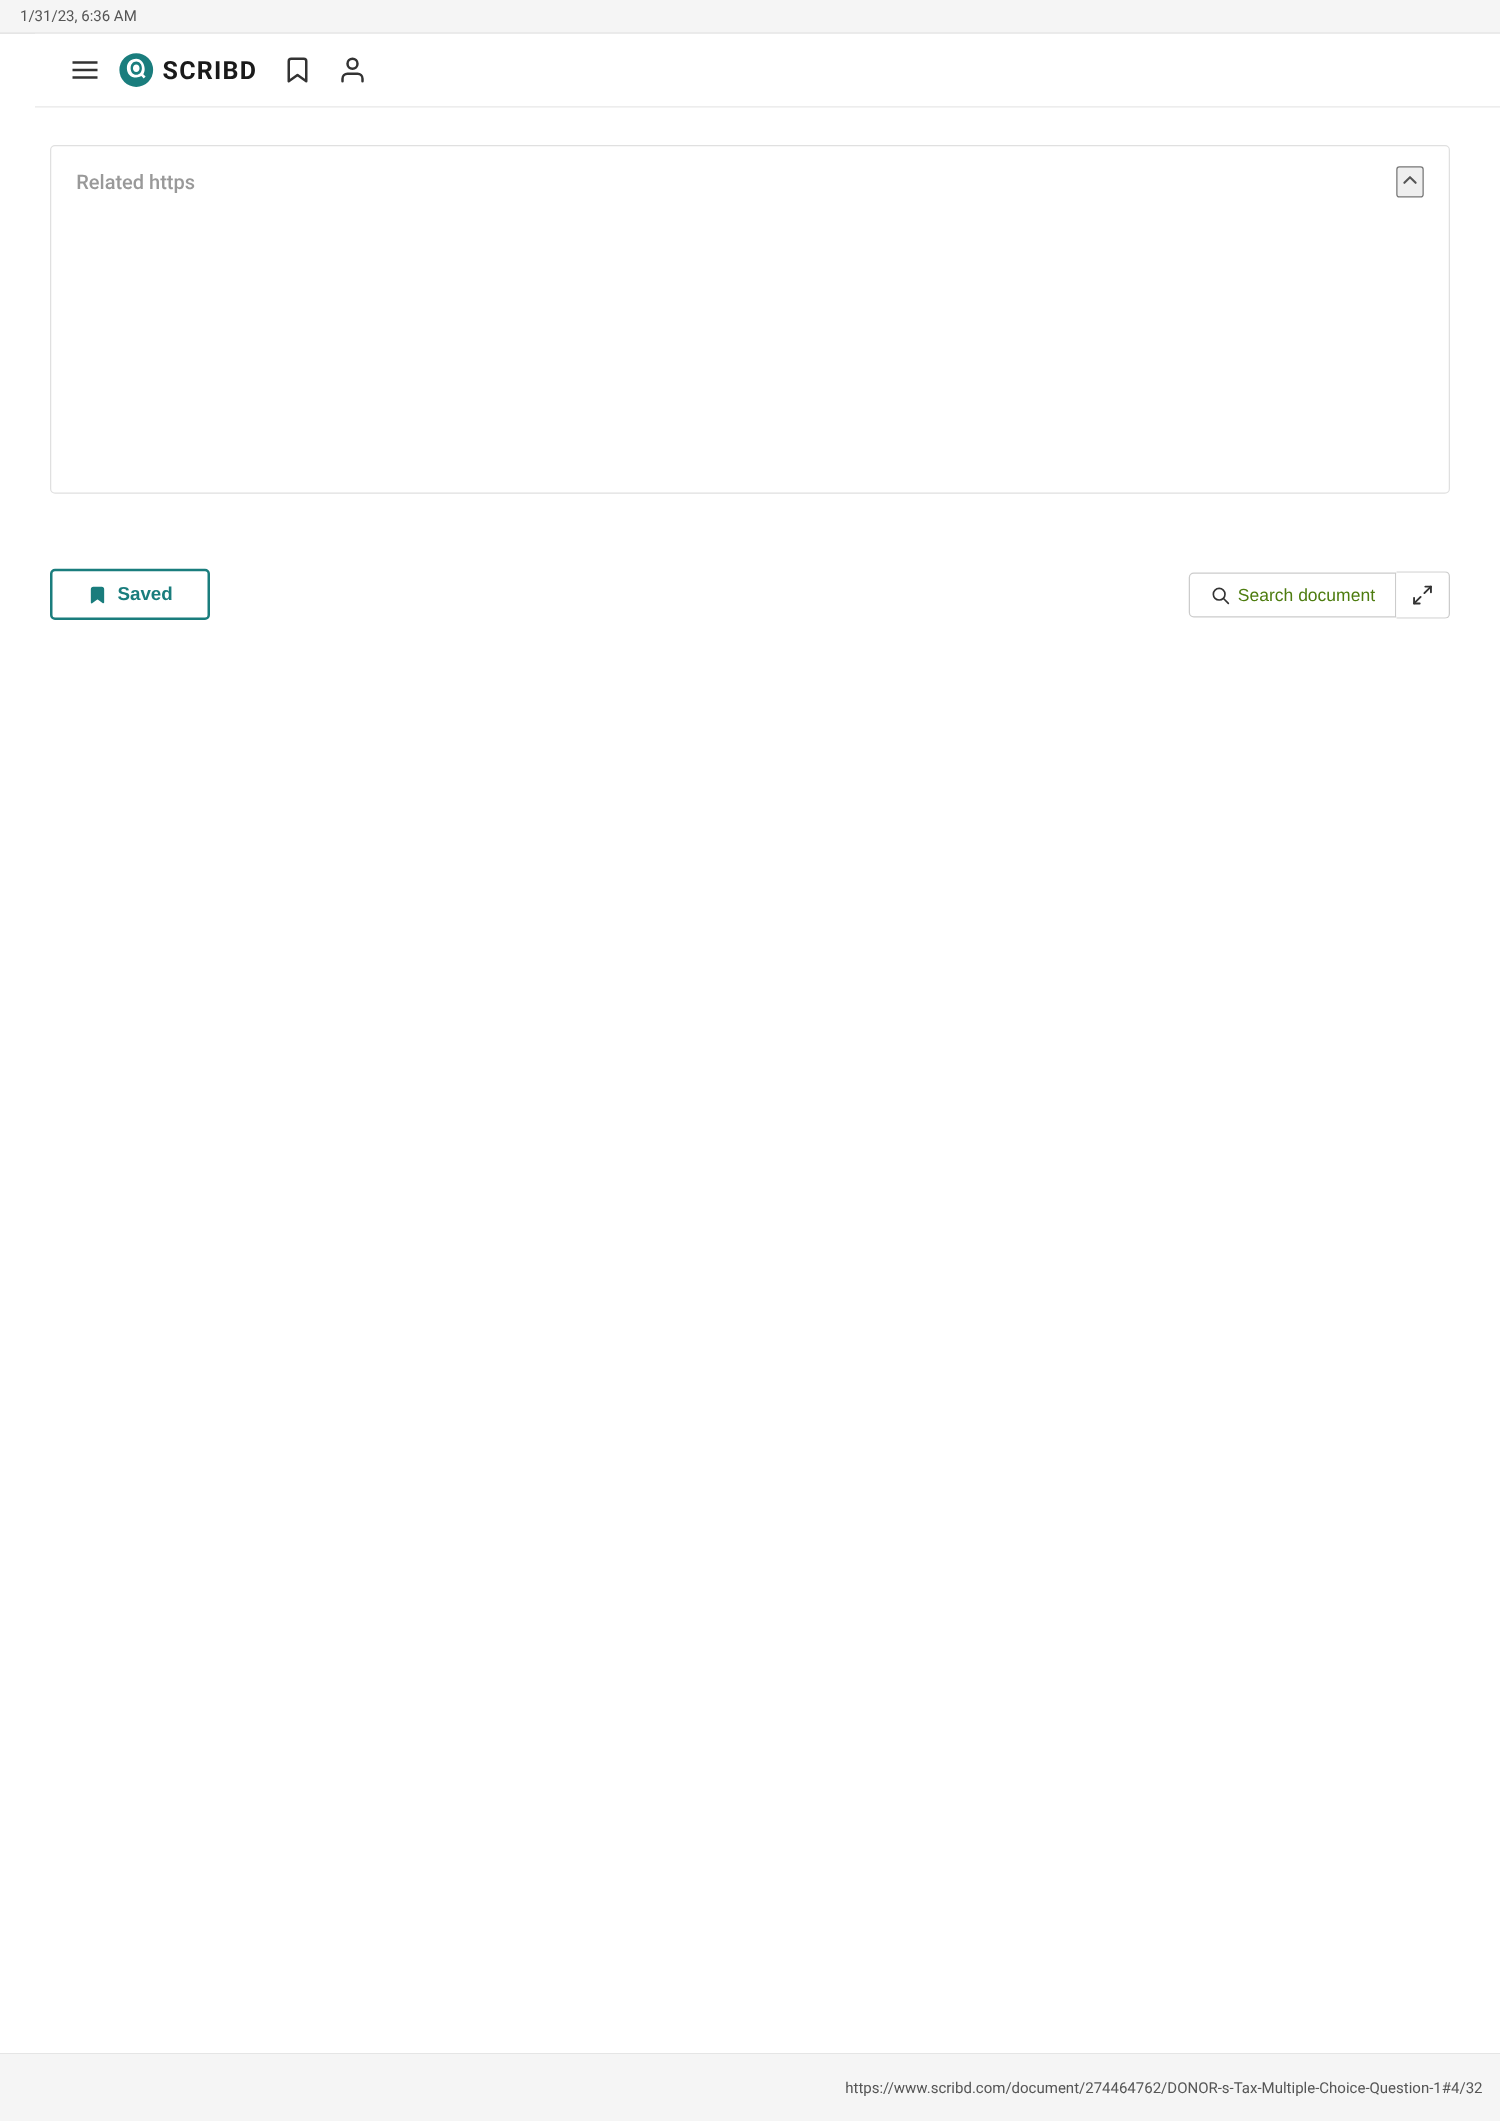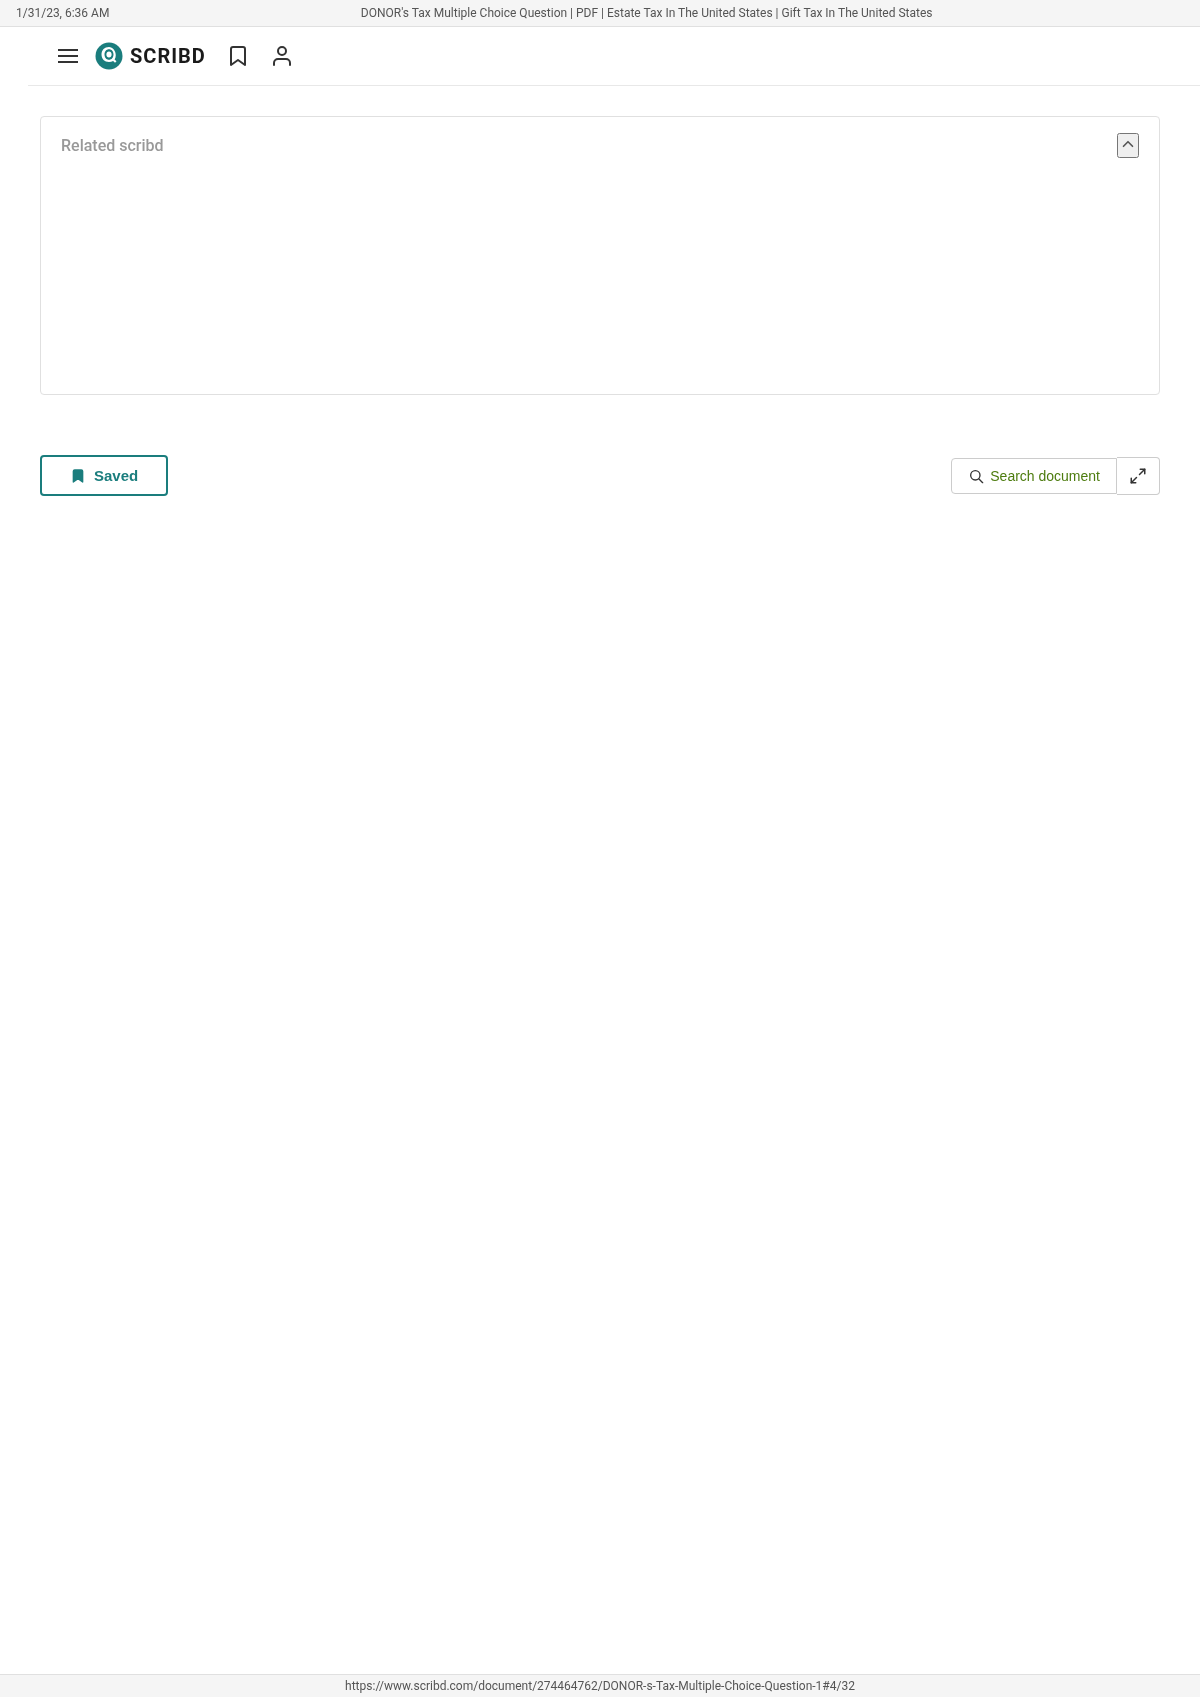--- a/index.html
+++ b/index.html
@@ -232,35 +232,34 @@
       cursor: pointer;
     }
 
     
     .browser-bottom-bar {
       position: fixed;
       bottom: 0;
       left: 0;
       width: 1200px;
       display: flex;
-      justify-content: center;
-      align-items: center;
-      padding: 4px 14px;
+      justify-content: flex-end;
+      align-items: center;
+      padding: 20px 14px;
       font-size: 12px;
       color: #555;
       background: #f5f5f5;
       border-top: 1px solid #e0e0e0;
     }
   </style>
 </head>
 <body>
 
 <div class="browser-bar">
   <span class="browser-bar-left">1/31/23, 6:36 AM</span>
-  <span class="browser-bar-title">DONOR's Tax Multiple Choice Question | PDF | Estate Tax In The United States | Gift Tax In The United States</span>
 </div>
 
 <nav class="navbar">
   <div class="nav-left">
 
     <button class="nav-icon-btn" aria-label="Menu">
       <div class="hamburger-icon">
         <span></span>
         <span></span>
         <span></span>
@@ -289,21 +288,21 @@
         <circle cx="12" cy="7" r="4"></circle>
       </svg>
     </button>
   </div>
 </nav>
 
 <div class="main-content">
 
   <div class="related-titles-section">
     <div class="related-titles-header">
-      <span class="related-titles-label">Related scribd</span>
+      <span class="related-titles-label">Related https</span>
       <button class="collapse-icon" aria-label="Collapse related titles">
         <svg width="18" height="18" viewBox="0 0 24 24" fill="none" stroke="#555" stroke-width="2.2" stroke-linecap="round" stroke-linejoin="round">
           <polyline points="18 15 12 9 6 15"></polyline>
         </svg>
       </button>
     </div>
     <div class="related-titles-body">
       
     </div>
   </div>

